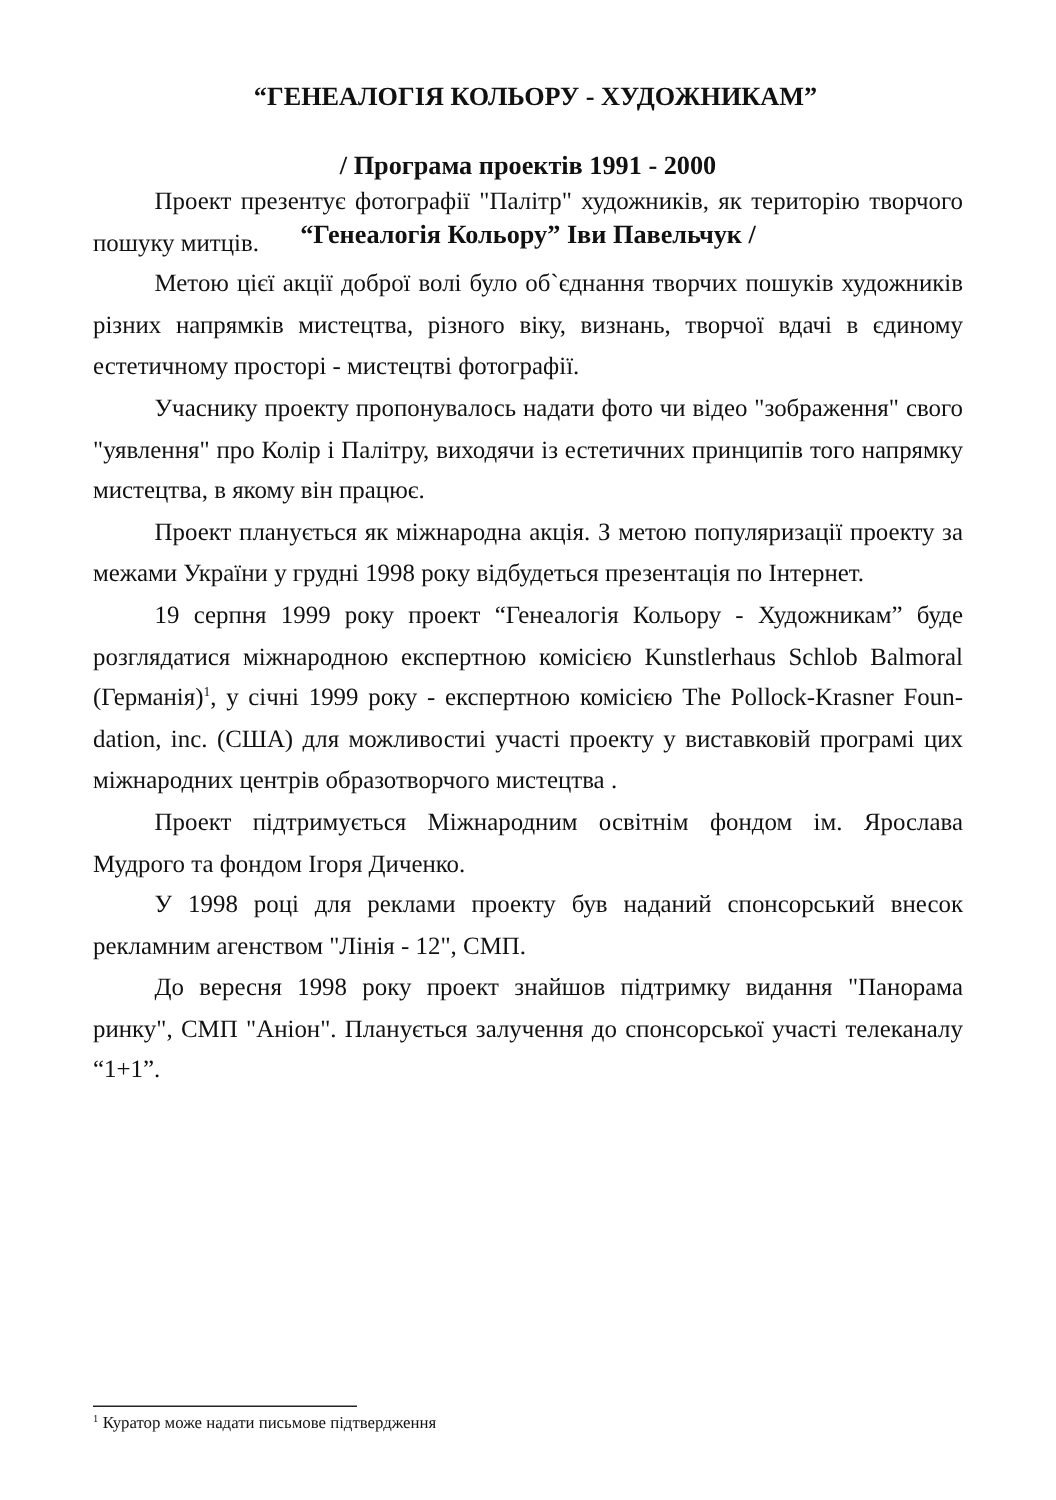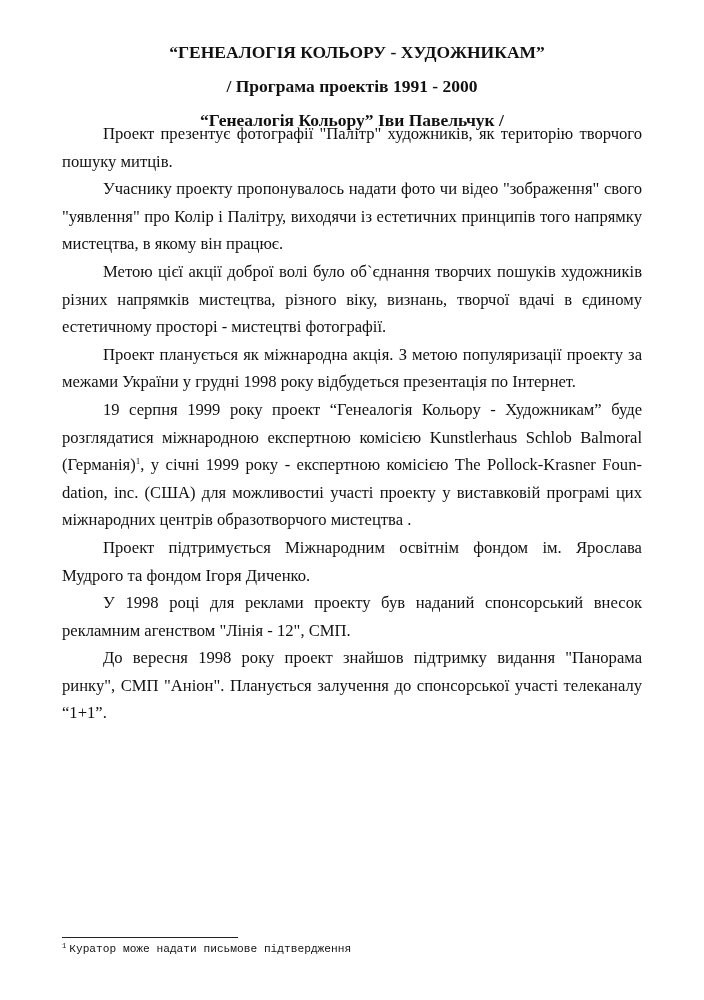--- a/index.html
+++ b/index.html
@@ -3,54 +3,54 @@
 <meta charset="utf-8">
 <style>
   html, body { margin: 0; padding: 0; background: #ffffff; }
   body {
     width: 704px; height: 1000px; position: relative; overflow: hidden;
     font-family: "Liberation Serif", serif; color: #111;
   }
   .page { position: absolute; left: 0; top: 0; width: 704px; height: 1000px; }
   .headings { position: absolute; left: 0; top: 33px; width: 704px; text-align: center; }
   .heading {
-    font-weight: bold; font-size: 17.5px; line-height: 30px; margin: 4px;
+    font-weight: bold; font-size: 17.5px; line-height: 30px; margin: 16px;
   }
   .heading.h1 { padding-left: 10px; }
   .body {
     position: absolute; left: 62px; top: 120px; width: 580px;
     font-size: 16.6px; line-height: 27.6px;
   }
   .para {
     margin: 0; text-align: justify; text-indent: 41px;
   }
   .para sup { font-size: 9px; line-height: 0; vertical-align: 6px; }
   .fn-rule {
     position: absolute; left: 62px; top: 937px; width: 176px; height: 0;
     border-top: 1px solid #222;
   }
   .footnote {
-    position: absolute; left: 62px; top: 941px; font-size: 11.2px; line-height: 16px; font-family: Liberation Mono, monospace;
+    position: absolute; left: 62px; top: 941px; font-size: 11.2px; line-height: 16px;
   }
   .footnote sup { font-size: 7px; vertical-align: 4px; line-height: 0; margin-right: 3px; }
 </style>
 </head>
 <body>
 
 <div class="page">
   <div class="headings">
     <p class="heading h1">“ГЕНЕАЛОГІЯ КОЛЬОРУ - ХУДОЖНИКАМ”</p>
     <p class="heading">/ Програма проектів 1991 - 2000</p>
     <p class="heading">“Генеалогія Кольору” Іви Павельчук /</p>
   </div>
 
   <div class="body">
     <p class="para">Проект презентує фотографії "Палітр" художників, як територію творчо­го пошуку митців.</p>
+    <p class="para">Метою цієї акції доброї волі було об`єднання творчих пошуків художників різних напрямків мистецтва, різного віку, визнань, творчої вдачі в єдиному естетичному просторі - мистецтві фотографії.</p>
     <p class="para">Учаснику проекту пропонувалось надати фото чи відео "зображення" свого "уявлення" про Колір і Палітру, виходячи із естетичних принципів того напрямку мистецтва, в якому він працює.</p>
-    <p class="para">Метою цієї акції доброї волі було об`єднання творчих пошуків художників різних напрямків мистецтва, різного віку, визнань, творчої вдачі в єдиному естетичному просторі - мистецтві фотографії.</p>
     <p class="para">Проект планується як міжнародна акція. З метою популяризації проекту за межами України у грудні 1998 року відбудеться презентація по Інтернет.</p>
     <p class="para"><span>19 серпня 1999 року проект “Генеалогія Кольору - Художникам” буде розглядатися міжнародною експертною комісією Kunstlerhaus Schlob Balmoral (Германія)</span><sup>1</sup><span>, у січні 1999 року - експертною комісією The Pollock-Krasner Foun­dation, inc. (США) для можливостиі участі проекту у виставковій програмі цих міжнародних центрів образотворчого мистецтва .</span></p>
     <p class="para">Проект підтримується Міжнародним освітнім фондом ім. Ярослава Мудрого та фондом Ігоря Диченко.</p>
     <p class="para">У 1998 році для реклами проекту був наданий спонсорський внесок рекламним агенством "Лінія - 12", СМП.</p>
     <p class="para">До вересня 1998 року проект знайшов підтримку видання "Панорама ринку", СМП "Аніон". Планується залучення до спонсорської участі телеканалу “1+1”.</p>
   </div>
 
   <div class="fn-rule"></div>
   <div class="footnote">
     <sup>1</sup><span>Куратор може надати письмове підтвердження</span>

